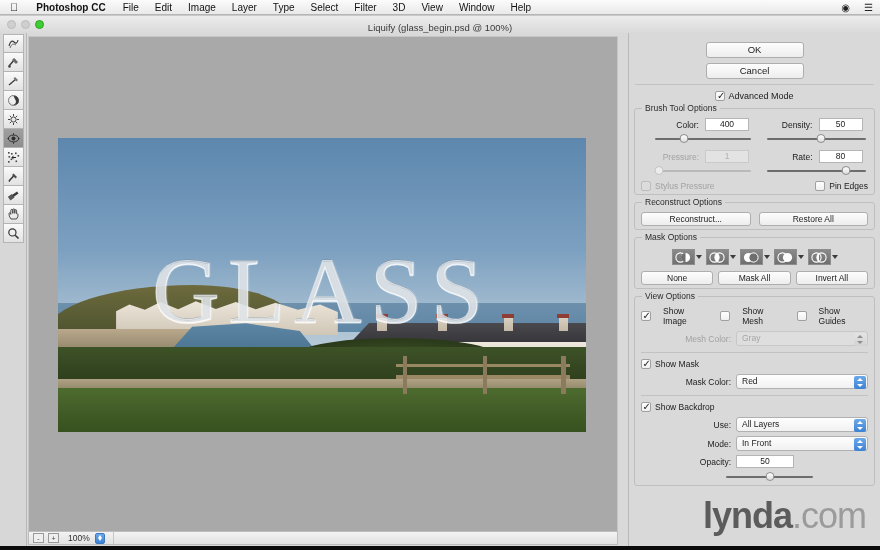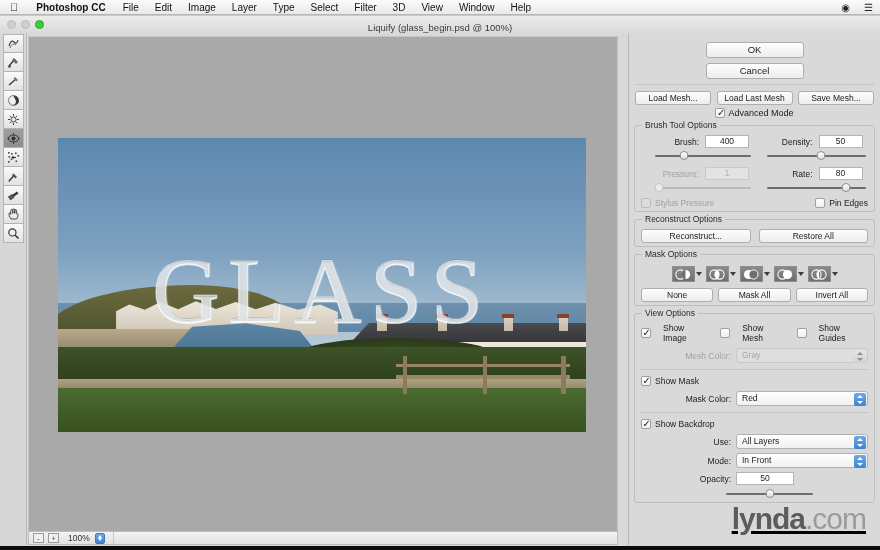--- a/index.html
+++ b/index.html
@@ -272,21 +272,21 @@
     content: ''; position: absolute; left: 50%; transform: translateX(-50%);
     border-left: 3px solid transparent; border-right: 3px solid transparent; }
   .stepper:before { top: 2px; border-bottom: 3.5px solid #fff; }
   .stepper:after  { bottom: 2px; border-top: 3.5px solid #fff; }
   .stepper.dis:before { border-bottom-color: #8e8e8e; }
   .stepper.dis:after  { border-top-color: #8e8e8e; }
 
   
   .lynda {
     position: absolute; right: 14px; bottom: 16px;
-    font-size: 30px; letter-spacing: -1px; line-height: 1; text-decoration: underline;
+    font-size: 36px; letter-spacing: -1px; line-height: 1;
   }
   .lynda .b { color: #5c5c5c; font-weight: bold; }
   .lynda .l { color: #9b9b9b; }
   .bottombar { position: absolute; left: 0; bottom: 0; width: 880px; height: 4px;
                background: #0b0b0b; }
 </style>
 </head>
 <body>
 
 <div class="app">
@@ -459,38 +459,33 @@
     </div>
 
     <div class="panel">
 
       <div style="height:9px"></div>
       <div class="bigbtn">OK</div>
       <div class="bigbtn">Cancel</div>
 
       <div class="hr"></div>
 
-      <div class="meshrow">
-        <div class="meshbtn">Load Mesh...</div>
-        <div class="meshbtn">Load Last Mesh</div>
-        <div class="meshbtn">Save Mesh...</div>
-      </div>
 
       <div class="advrow">
         <div class="cb on"></div>
         <span>Advanced Mode</span>
       </div>
 
       <div class="group">
         <span class="legend">Brush Tool Options</span>
 
         <div style="display:flex">
           <div class="halfcol">
             <div class="fieldrow">
-              <div class="flabel" style="width:58px">Brush:</div>
+              <div class="flabel" style="width:58px">Color:</div>
               <div class="numbox" style="width:44px;margin-left:6px">400</div>
             </div>
             <div class="slider" style="margin:3px 4px 6px 14px">
               <div class="track"></div>
                 <div class="knob" style="left:30%"></div>
             </div>
             <div class="fieldrow">
               <div class="flabel dis" style="width:58px">Pressure:</div>
               <div class="numbox dis" style="width:44px;margin-left:6px">1</div>
             </div>

